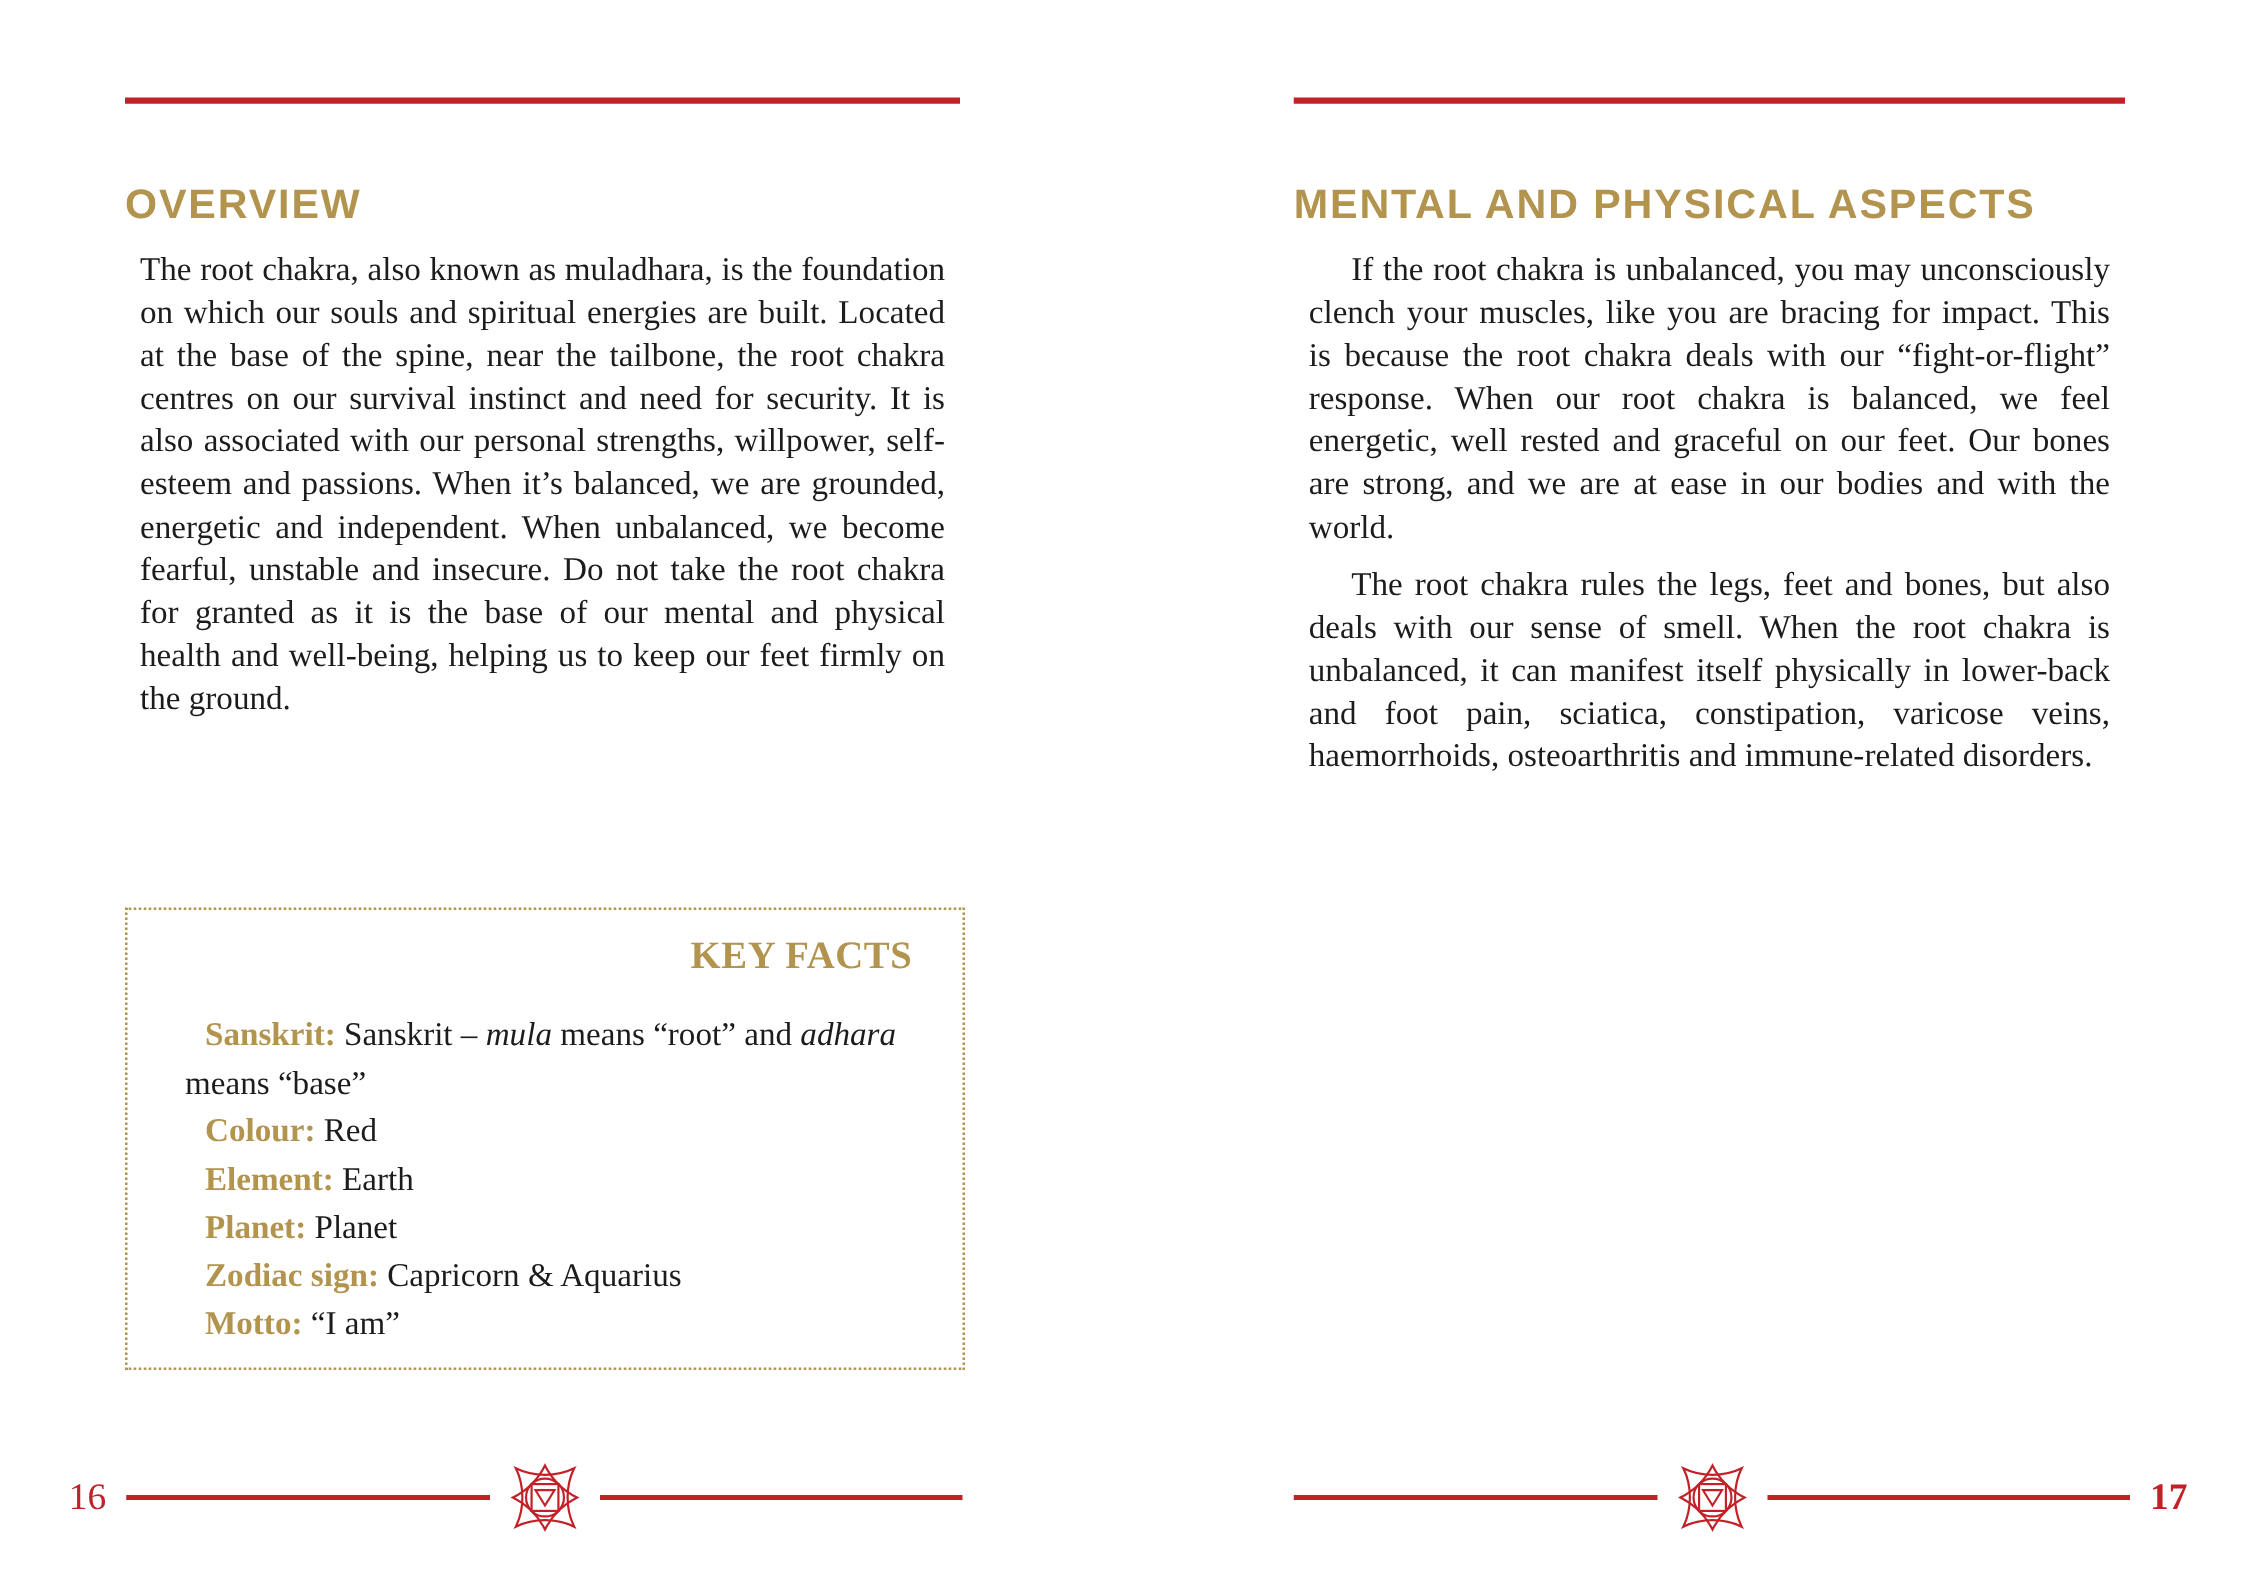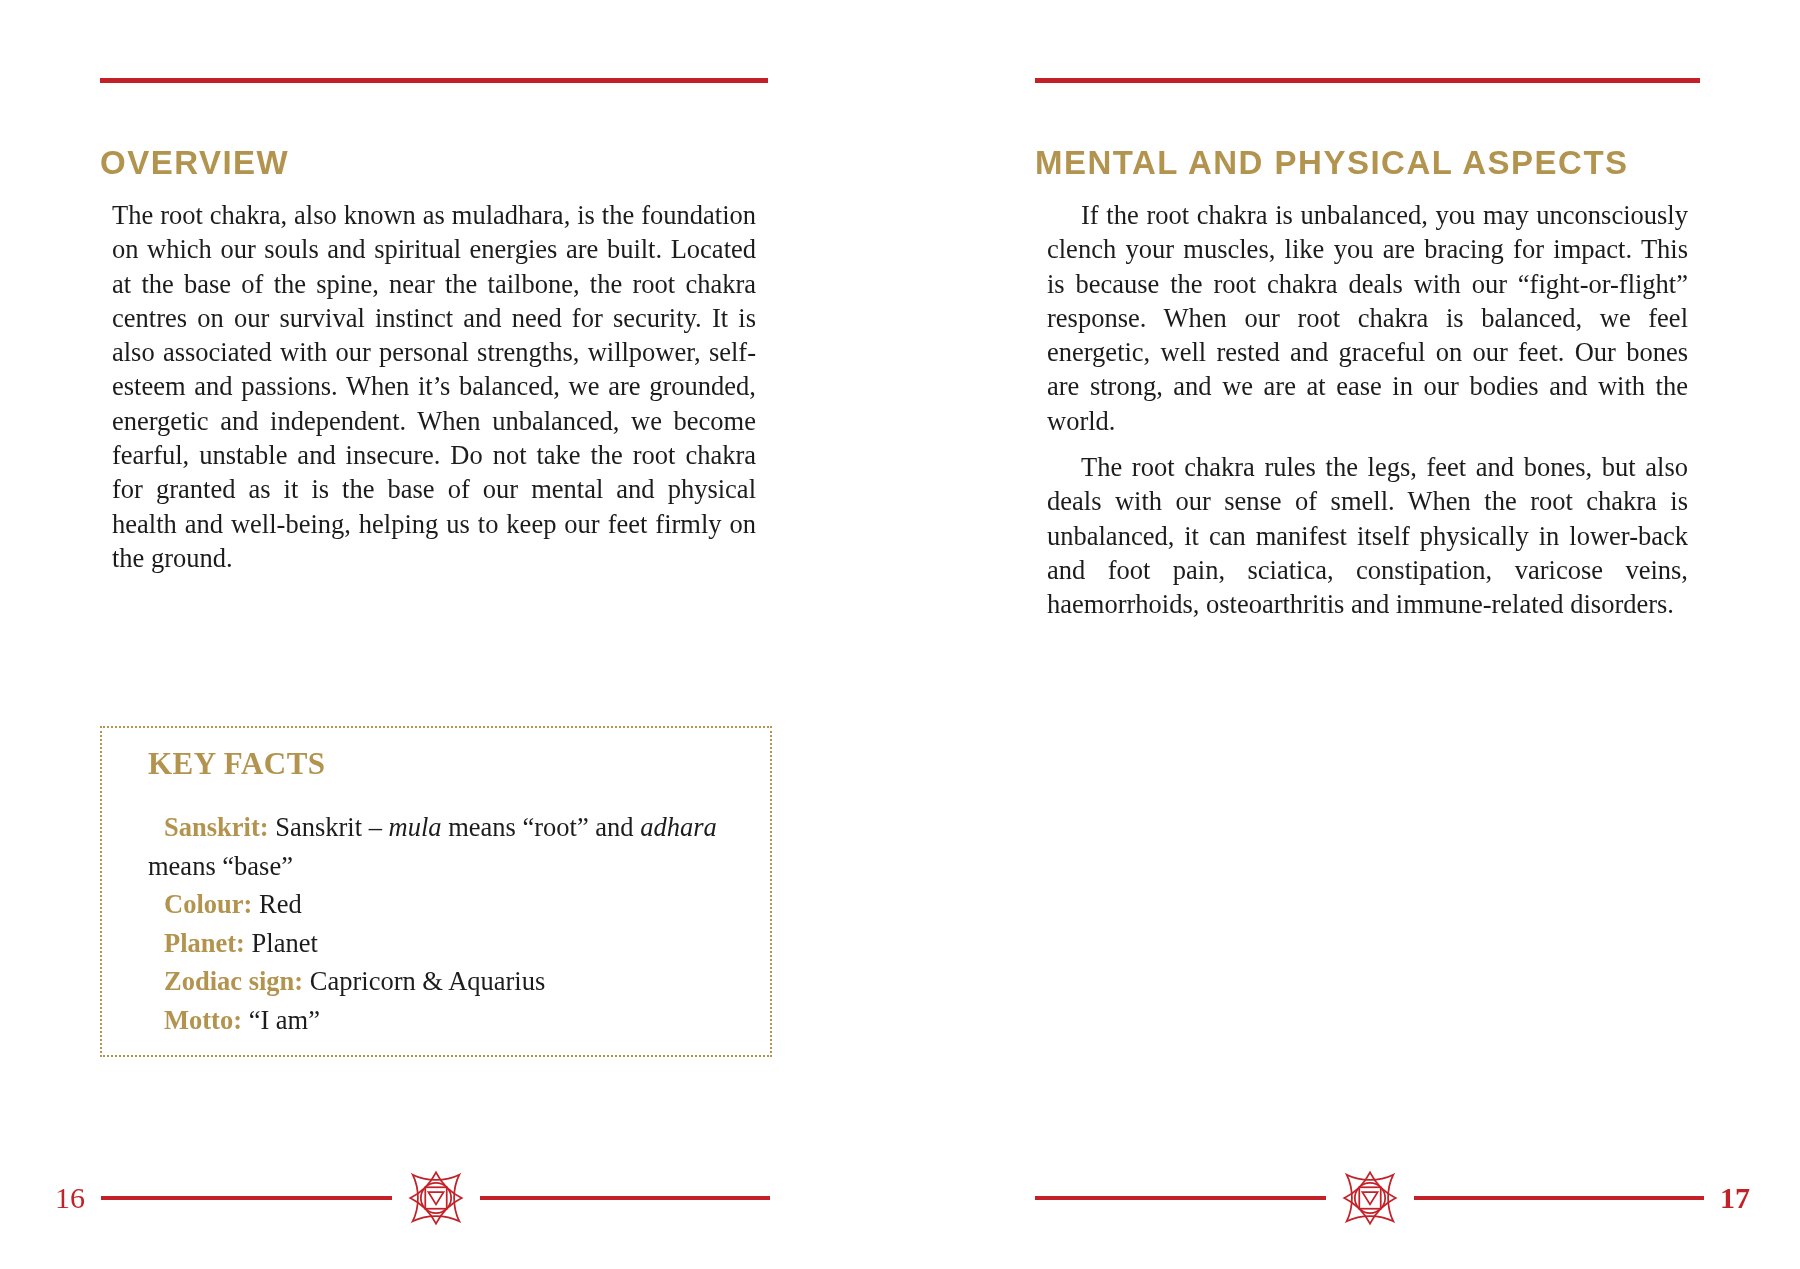--- a/index.html
+++ b/index.html
@@ -44,21 +44,21 @@
   .page-right .body-text{left:135px;width:665px;}
   .body-para{margin:12px;}
   .body-para.indented{text-indent:34px;}
 
   .key-facts{
     position:absolute;left:100px;top:726px;width:672px;
     border:2px dotted var(--gold);
     padding:18px 40px 16px 46px;
   }
   .kf-title{
-    text-align:left;
+    text-align:right;
     font-weight:bold;font-size:31px;line-height:36px;
     color:var(--gold);letter-spacing:0.5px;
   }
   .kf-list{margin-top:26px;font-size:26.5px;line-height:38.5px;text-align:left;}
   .kf-item{margin:0;}
   .kf-label{color:var(--gold);font-weight:bold;margin-left:16px;}
   .kf-item em{font-style:italic;}
 
   .footer{
     position:absolute;top:1172px;height:52px;
@@ -86,20 +86,21 @@
 
     <div class="body-text">
       <p class="body-para">The root chakra, also known as muladhara, is the foundation on which our souls and spiritual energies are built. Located at the base of the spine, near the tailbone, the root chakra centres on our survival instinct and need for security. It is also associated with our personal strengths, willpower, self-esteem and passions. When it’s balanced, we are grounded, energetic and independent. When unbalanced, we become fearful, unstable and insecure. Do not take the root chakra for granted as it is the base of our mental and physical health and well-being, helping us to keep our feet firmly on the ground.</p>
     </div>
 
     <div class="key-facts">
       <div class="kf-title">KEY FACTS</div>
       <div class="kf-list">
           <div class="kf-item"><span class="kf-label">Sanskrit: </span><span>Sanskrit – </span><em>mula</em><span> means “root” and </span><em>adhara</em><span> means “base”</span></div>
           <div class="kf-item"><span class="kf-label">Colour: </span><span>Red</span></div>
+          <div class="kf-item"><span class="kf-label">Element: </span><span>Earth</span></div>
           <div class="kf-item"><span class="kf-label">Planet: </span><span>Planet</span></div>
           <div class="kf-item"><span class="kf-label">Zodiac sign: </span><span>Capricorn &amp; Aquarius</span></div>
           <div class="kf-item"><span class="kf-label">Motto: </span><span>“I am”</span></div>
         </div>
     </div>
 
     <div class="footer">
       <span class="page-number">16</span>
       <span class="footer-line"></span>
       <span class="chakra-symbol">

